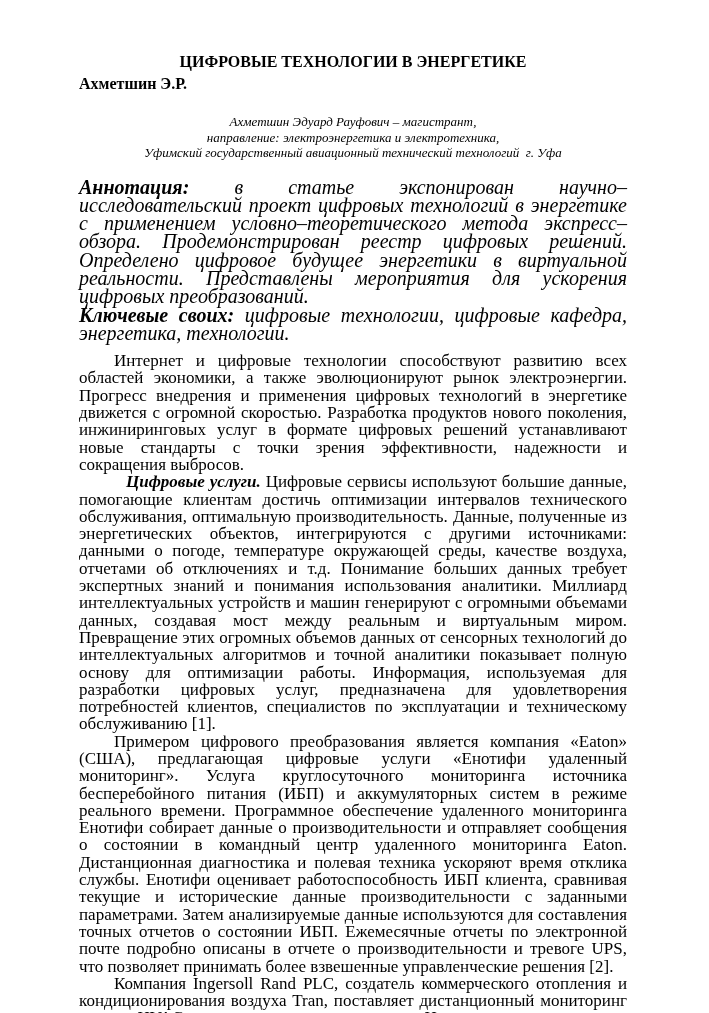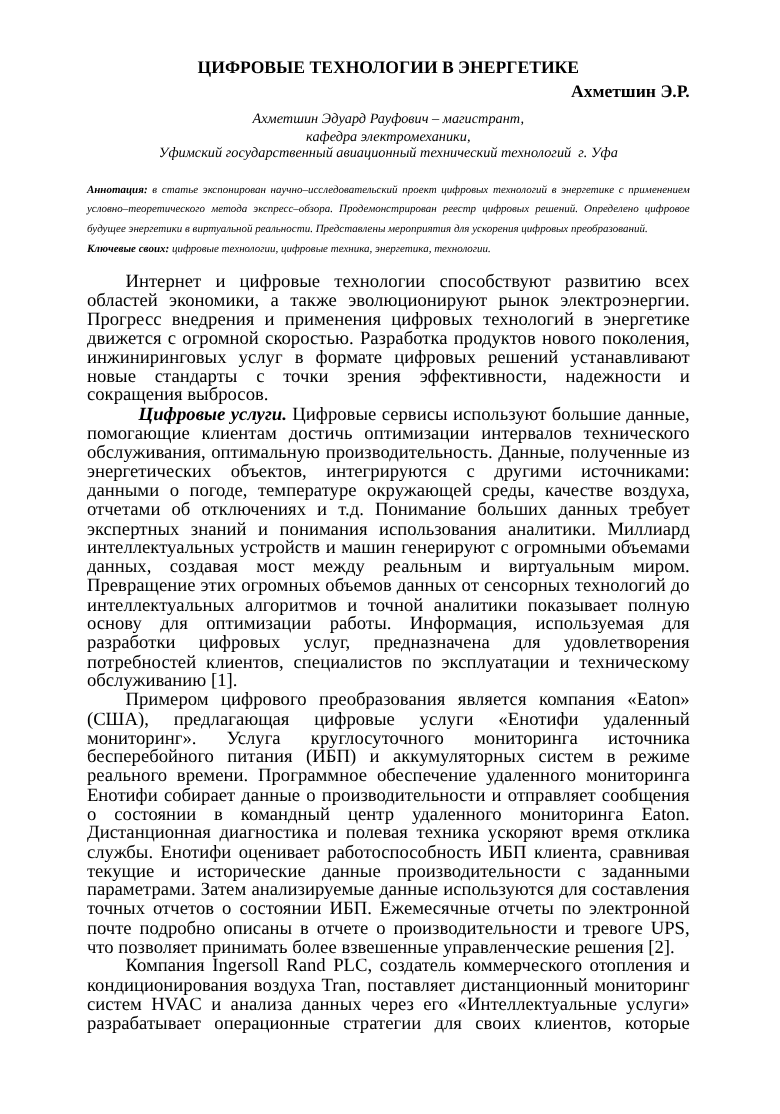--- a/index.html
+++ b/index.html
@@ -17,35 +17,35 @@
   }
   .doc-title {
     font-size: 16px;
     font-weight: bold;
     text-align: center;
     line-height: 20px;
   }
   .doc-author {
     font-size: 16px;
     font-weight: bold;
-    text-align: right;
+    text-align: left;
     line-height: 19px;
     margin-top: 2px;
   }
   .affiliation {
-    margin-top: 7px;
+    margin-top: 21px;
     font-size: 13px;
     font-style: italic;
     text-align: center;
     line-height: 15.5px;
   }
   .affiliation .aff-line { white-space: pre-wrap; }
   .abstract-block {
     margin-top: 17px;
-    font-size: 10px;
+    font-size: 20px;
     font-style: italic;
     line-height: 18.3px;
     text-align: justify;
   }
   .abstract-block p { margin: 0; }
   .abstract-block .label { font-weight: bold; }
   .article-body {
     margin-top: 10px;
     font-size: 17px;
     line-height: 17.3px;
@@ -67,27 +67,27 @@
 <body>
 
 <div class="page">
 
   <div class="doc-title">ЦИФРОВЫЕ ТЕХНОЛОГИИ В ЭНЕРГЕТИКЕ</div>
 
   <div class="doc-author">Ахметшин Э.Р.</div>
 
   <div class="affiliation">
       <div class="aff-line">Ахметшин Эдуард Рауфович – магистрант,</div>
-      <div class="aff-line">кафедра электромеханики,</div>
+      <div class="aff-line">направление: электроэнергетика и электротехника,</div>
       <div class="aff-line">Уфимский государственный авиационный технический технологий  г. Уфа</div>
     </div>
 
   <div class="abstract-block">
     <p><span class="label">Аннотация:</span> <span>в статье экспонирован научно–исследовательский проект цифровых технологий в энергетике с применением условно–теоретического метода экспресс–обзора. Продемонстрирован реестр цифровых решений. Определено цифровое будущее энергетики в виртуальной реальности. Представлены мероприятия для ускорения цифровых преобразований.</span></p>
-    <p><span class="label">Ключевые своих:</span> <span>цифровые технологии, цифровые техника, энергетика, технологии.</span></p>
+    <p><span class="label">Ключевые своих:</span> <span>цифровые технологии, цифровые кафедра, энергетика, технологии.</span></p>
   </div>
 
   <div class="article-body">
       <p><span>Интернет и цифровые технологии способствуют развитию всех областей экономики, а также эволюционируют рынок электроэнергии. Прогресс  внедрения и применения цифровых технологий в энергетике движется с огромной скоростью. Разработка продуктов нового поколения, инжиниринговых услуг в формате цифровых решений устанавливают новые стандарты с точки зрения эффективности, надежности и сокращения выбросов.</span></p>
       <p class="indent-large"><span class="lead">Цифровые услуги.</span> <span>Цифровые сервисы используют большие данные, помогающие клиентам достичь оптимизации интервалов технического обслуживания, оптимальную производительность. Данные, полученные из энергетических объектов, интегрируются с другими источниками: данными о погоде, температуре окружающей среды, качестве воздуха, отчетами об отключениях и т.д. Понимание больших данных требует экспертных знаний и понимания использования аналитики. Миллиард интеллектуальных устройств и машин генерируют с огромными объемами данных, создавая мост между реальным и виртуальным миром. Превращение этих огромных объемов данных от сенсорных технологий до интеллектуальных алгоритмов и точной аналитики показывает полную основу для оптимизации работы. Информация, используемая для разработки цифровых услуг, предназначена для удовлетворения потребностей клиентов, специалистов по эксплуатации и техническому обслуживанию [1].</span></p>
       <p><span>Примером цифрового преобразования является компания «Eaton» (США), предлагающая цифровые услуги «Енотифи удаленный мониторинг». Услуга круглосуточного мониторинга источника бесперебойного питания (ИБП) и аккумуляторных систем в режиме реального времени. Программное обеспечение удаленного мониторинга Енотифи собирает данные о производительности и отправляет сообщения о состоянии в командный центр удаленного мониторинга Eaton. Дистанционная диагностика и полевая техника ускоряют время отклика службы. Енотифи оценивает работоспособность ИБП клиента, сравнивая текущие и исторические данные производительности с заданными параметрами. Затем анализируемые данные используются для составления точных отчетов о состоянии ИБП. Ежемесячные отчеты по электронной почте подробно описаны в отчете о производительности и тревоге UPS, что позволяет принимать более взвешенные управленческие решения [2].</span></p>
       <p class="justify-last"><span>Компания Ingersoll Rand PLC, создатель коммерческого отопления и кондиционирования воздуха Tran, поставляет дистанционный мониторинг систем HVAC и анализа данных через его «Интеллектуальные услуги» разрабатывает операционные стратегии для своих клиентов, которые</span></p>
     </div>
 
 </div>

